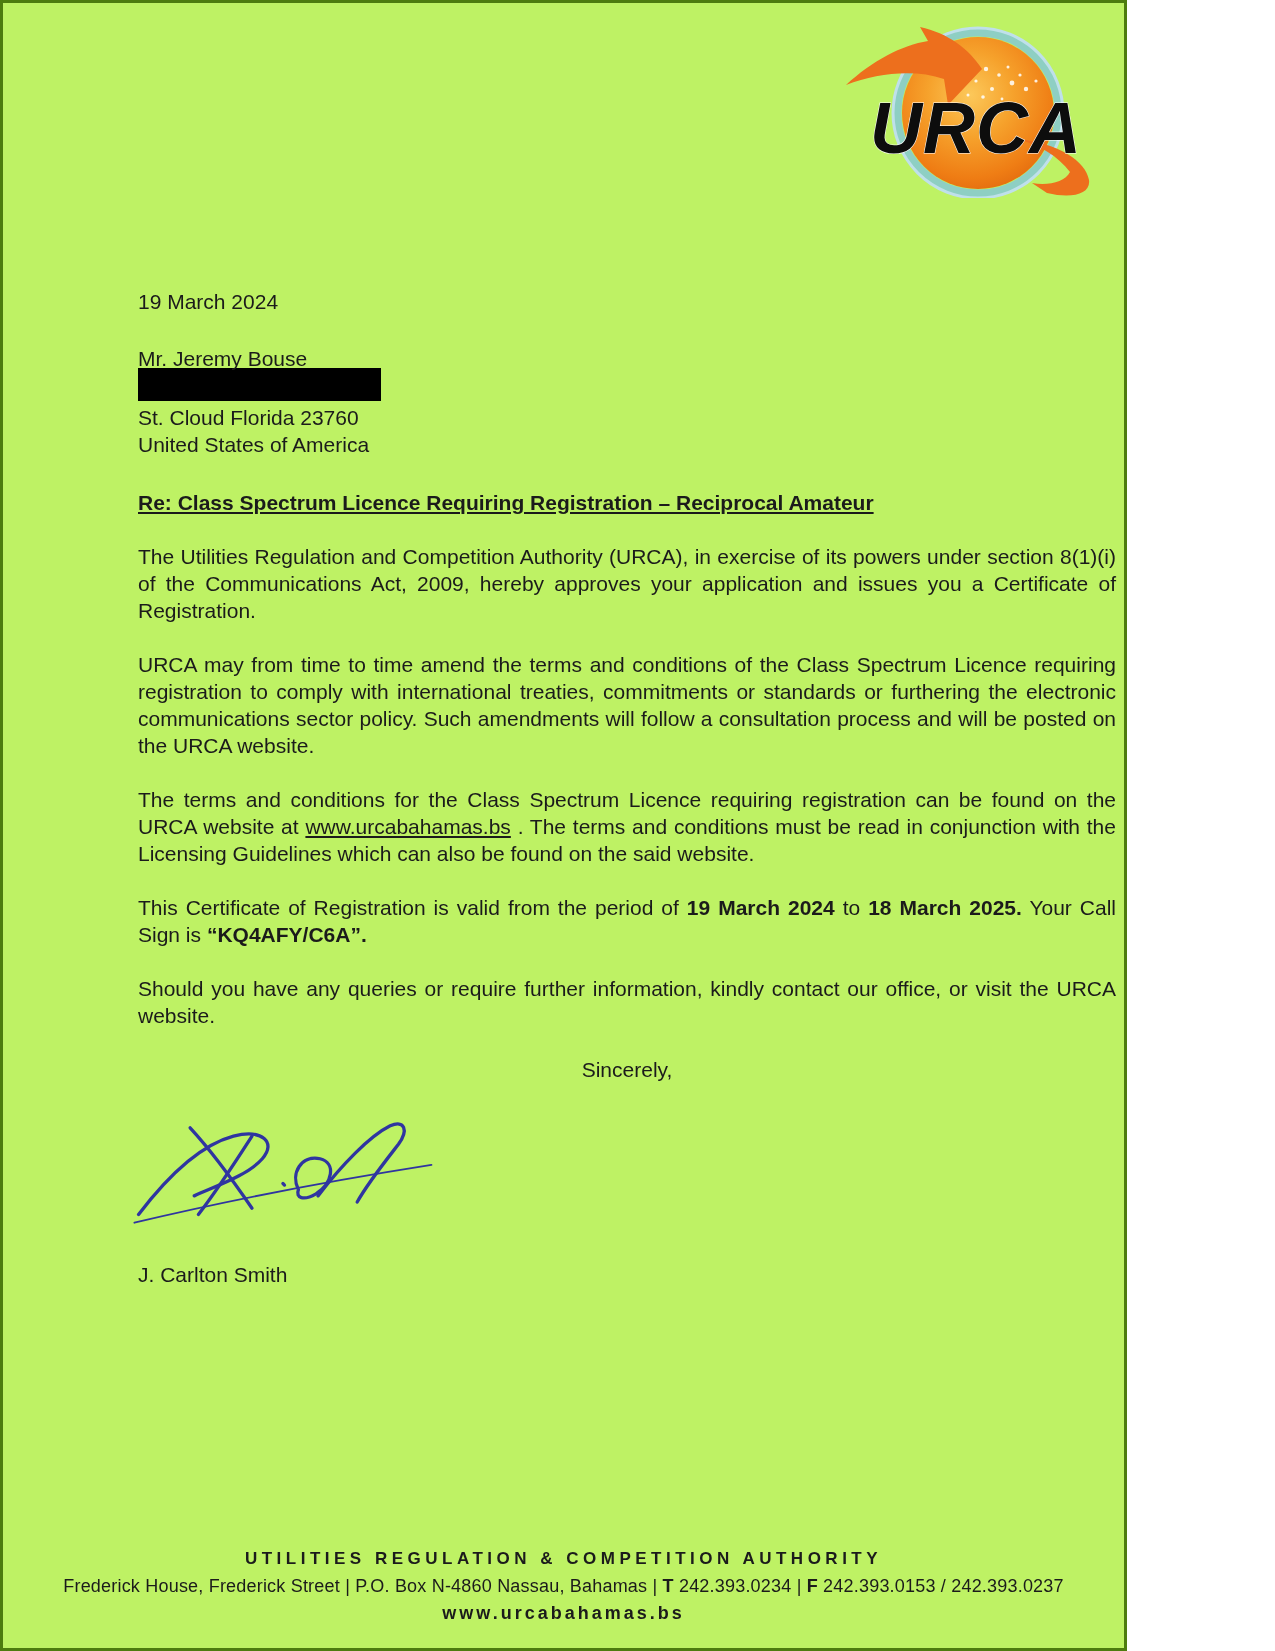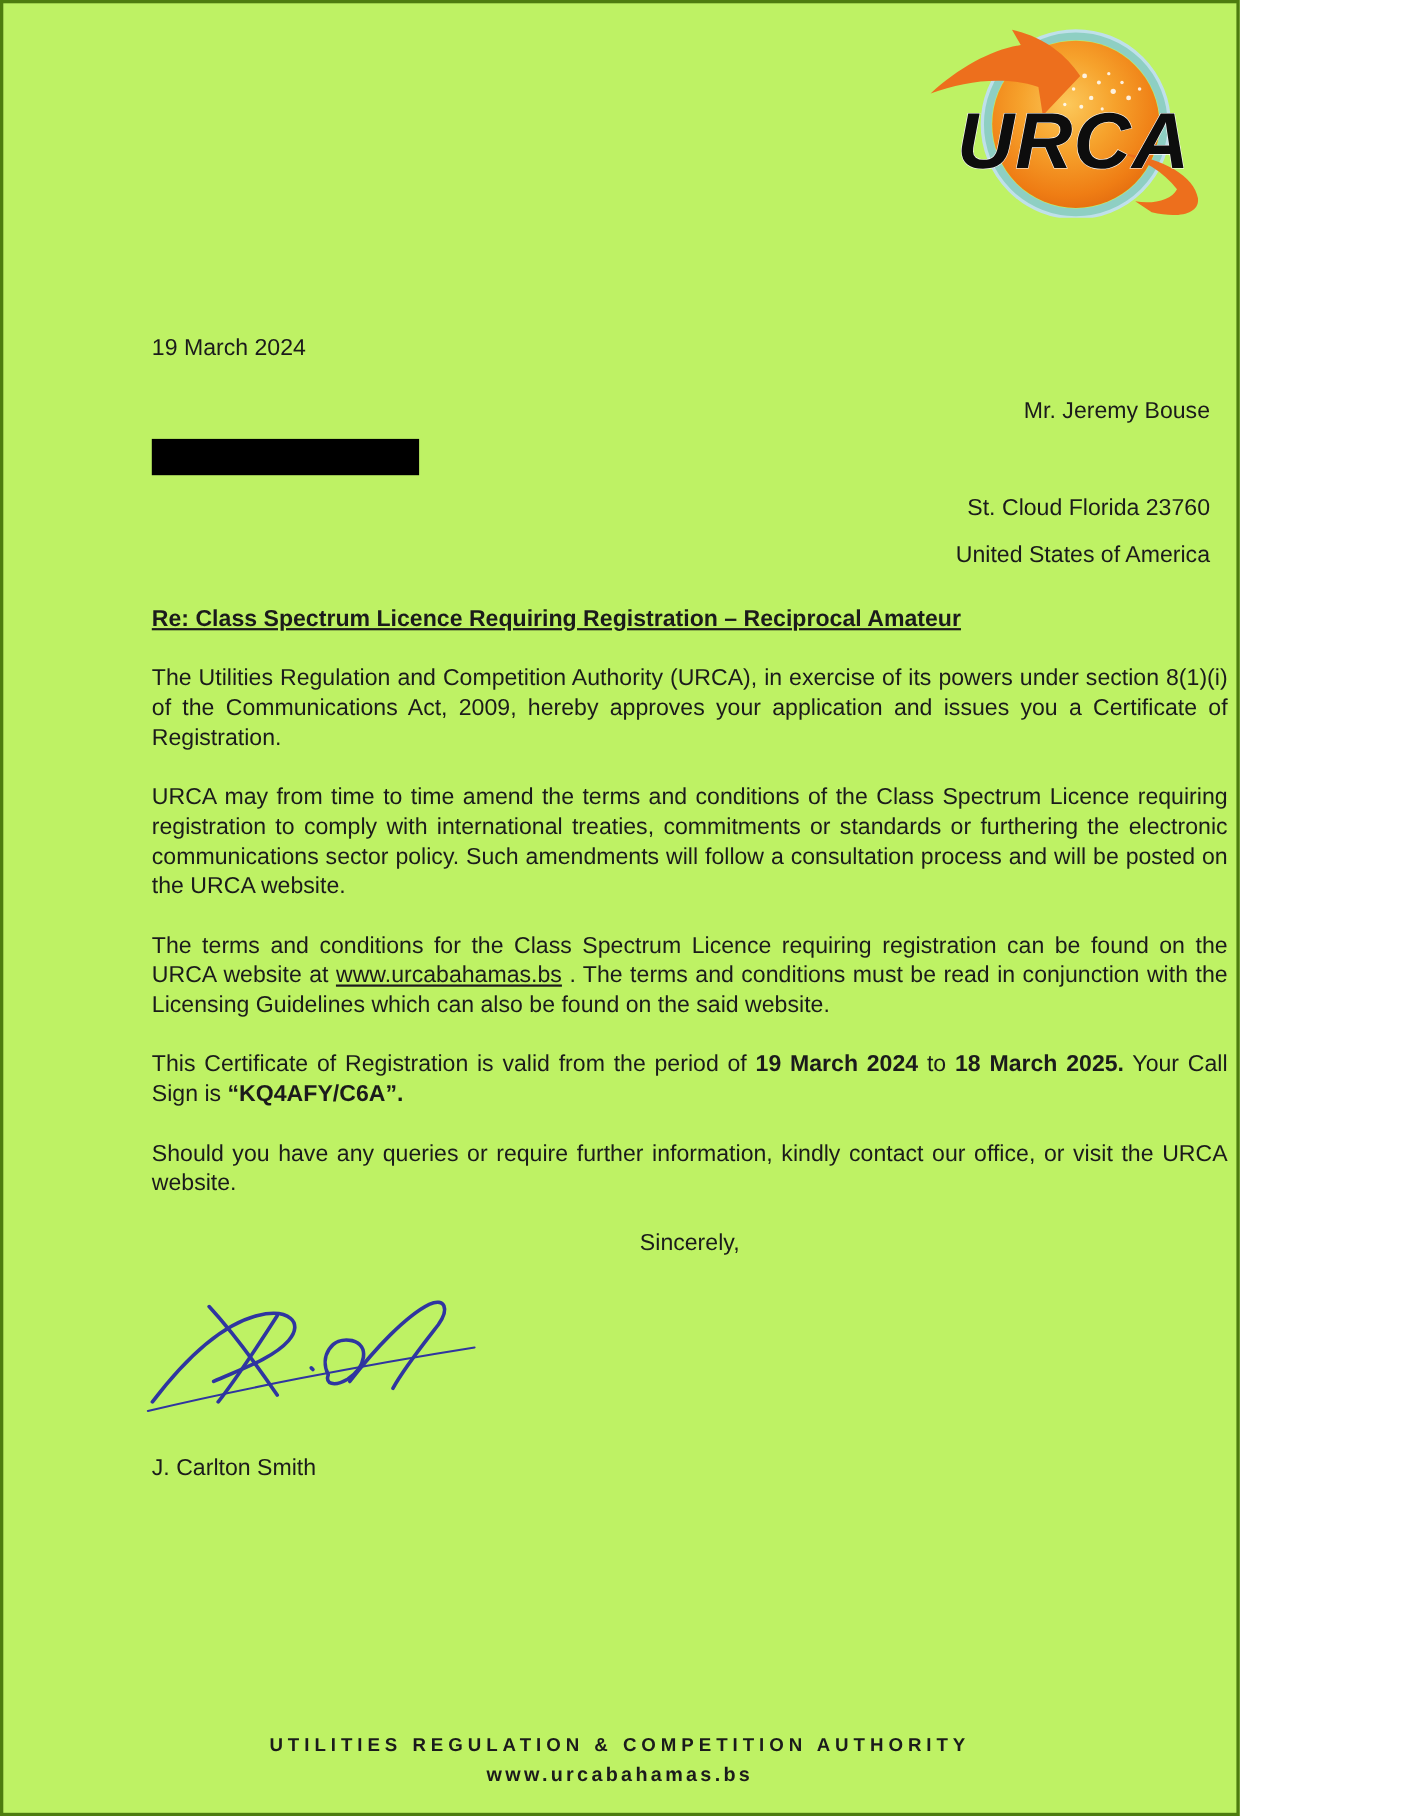--- a/index.html
+++ b/index.html
@@ -21,27 +21,27 @@
     top: 20px;
     left: 833px;
     width: 260px;
     height: 175px;
   }
 
   
   .content {
     position: absolute;
     left: 135px;
-    top: 300px;
+    top: 285px;
     width: 978px;
     font-size: 21px;
     line-height: 27px;
   }
   .date-line { margin: 0 0 30px 0; }
-  .addr-line { margin: 16px; text-align: right; }
+  .addr-line { margin: 0; }
   .redaction {
     width: 243px;
     height: 33px;
     background: #000000;
     margin-top: -4px;
     margin-bottom: 3px;
   }
   .salutation { margin-top: 30px; }
   .subject {
     margin-top: 31px;
@@ -169,16 +169,17 @@
         </g>
       </svg>
     </div>
 
     <div class="signer-name">J. Carlton Smith</div>
 
   </div>
 
   <div class="footer">
     <div class="footer-org">UTILITIES REGULATION &amp; COMPETITION AUTHORITY</div>
+    <div class="footer-addr"><span>Frederick House, Frederick Street | P.O. Box N-4860 Nassau, Bahamas | </span><span class="b">T</span><span> 242.393.0234 | </span><span class="b">F</span><span> 242.393.0153 / 242.393.0237</span></div>
     <div class="footer-web">www.urcabahamas.bs</div>
   </div>
 
 </div>
 
 </body></html>

